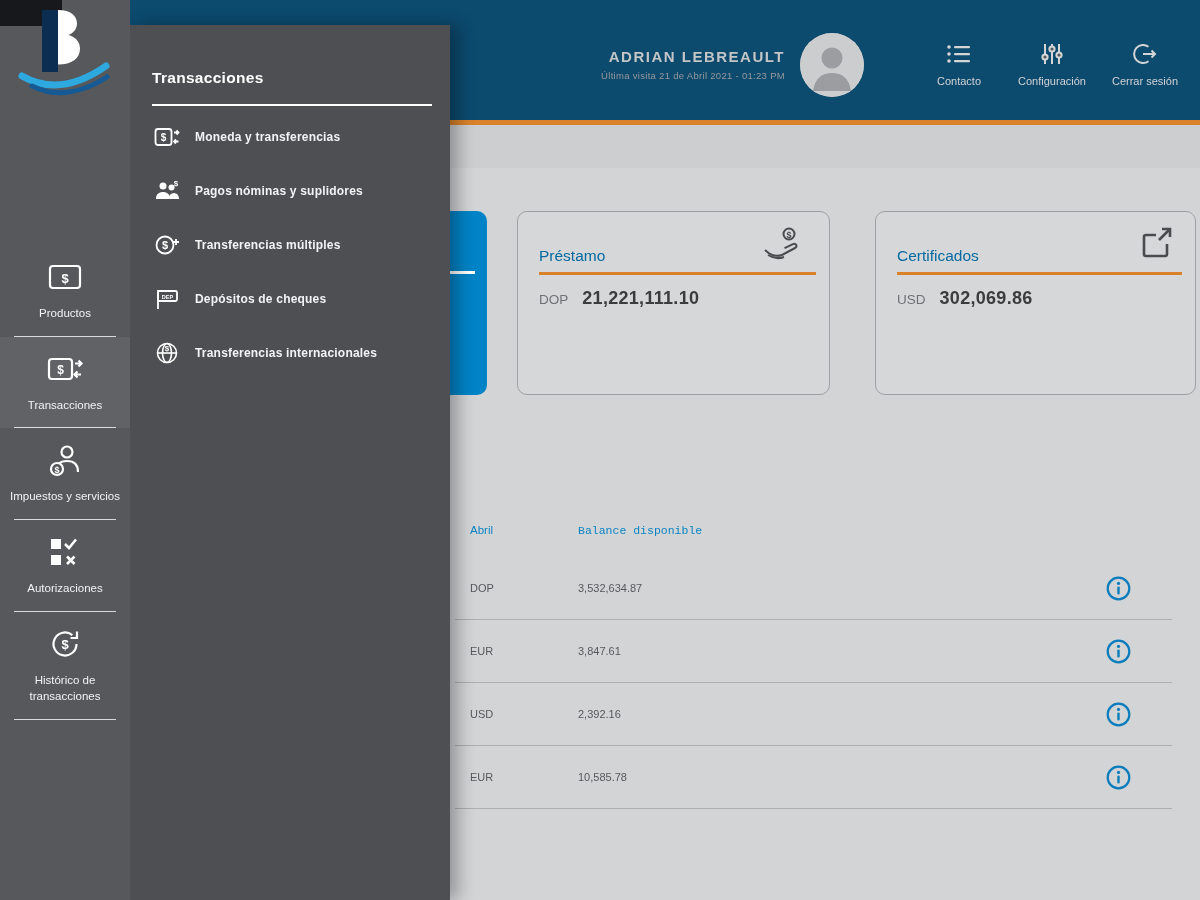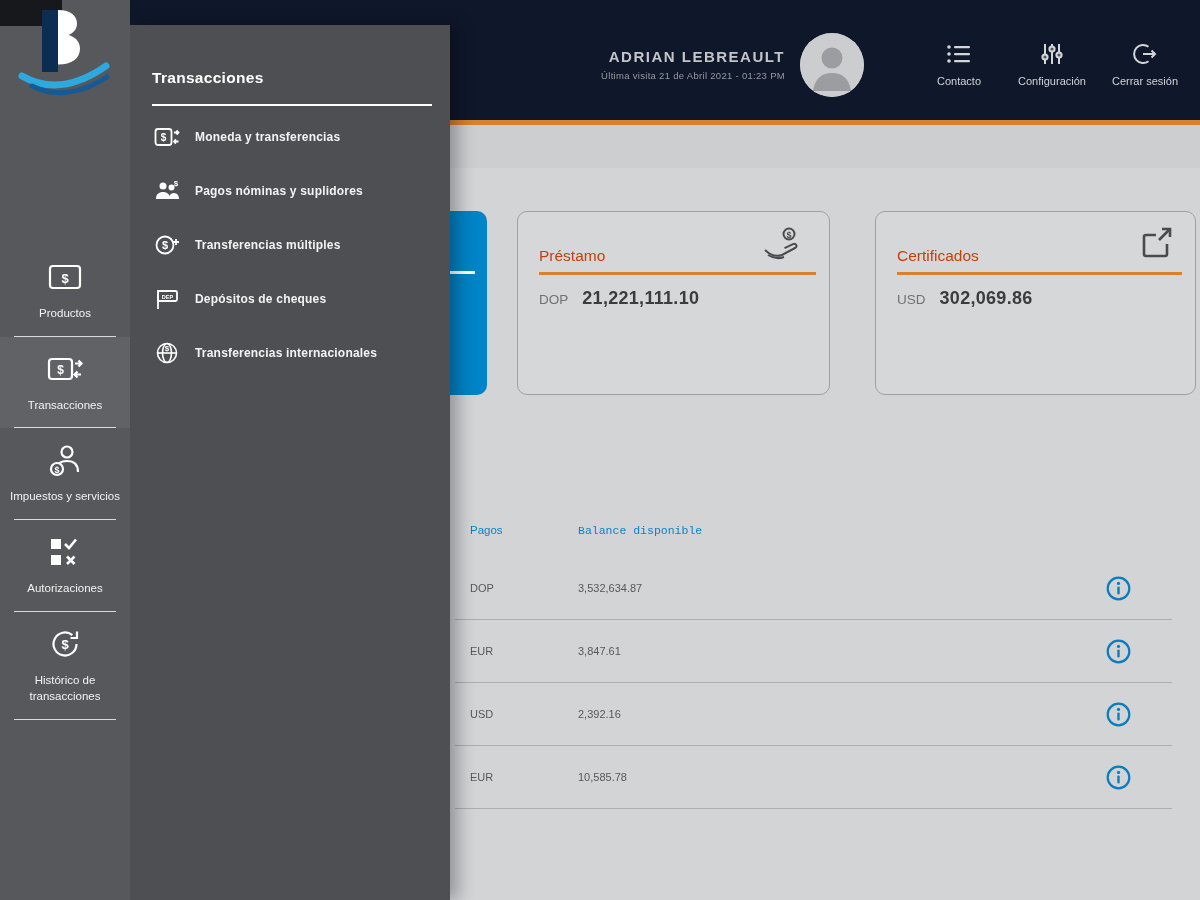--- a/index.html
+++ b/index.html
@@ -8,21 +8,21 @@
     position: relative;
     overflow: hidden;
     background: #d3d4d6;
     font-family: "Liberation Sans", sans-serif;
     color: #58595b;
   }
 
   
   .header {
     position: absolute; left: 0; top: 0; right: 0; height: 120px;
-    background: #0f172a; z-index: 1;
+    background: #0c4a6e; z-index: 1;
   }
   .user-block {
     position: absolute; right: 415px; top: 48px; text-align: right;
   }
   .user-name {
     font-size: 15px; font-weight: 700; letter-spacing: 1.5px; color: #c3c5c7;
   }
   .user-lastvisit {
     margin-top: 5px; font-size: 9.5px; color: #97999c; letter-spacing: .3px;
   }
@@ -57,21 +57,21 @@
   }
   .card-active .white-line {
     position: absolute; top: 60px; left: 30px; right: 12px; height: 2.5px; background: #ffffff;
   }
   .card-plain {
     background: #d6d7d9; border: 1px solid #9ea0a3; cursor: pointer;
   }
   .card-prestamo { left: 517px; width: 313px; }
   .card-certificados { left: 875px; width: 321px; }
   .card-title {
-    position: absolute; left: 21px; top: 35px; font-size: 15.5px; color: #c2410c; text-align: center;
+    position: absolute; left: 21px; top: 35px; font-size: 15.5px; color: #0369a1; text-align: center;
   }
   .card-underline {
     position: absolute; left: 21px; right: 13px; top: 60px; height: 2.5px; background: #d9822b;
   }
   .card-icon { position: absolute; }
   .card-prestamo .card-icon { right: 28px; top: 13px; }
   .card-certificados .card-icon { right: 22px; top: 15px; background:none; border:none; cursor:pointer; }
   .card-amount-row {
     position: absolute; left: 21px; top: 76px;
     display: flex; align-items: baseline; gap: 14px;
@@ -231,21 +231,21 @@
   </button>
   <div class="card-underline"></div>
   <div class="card-amount-row">
     <span class="card-currency">USD</span>
     <span class="card-amount">302,069.86</span>
   </div>
 </div>
 
 <section class="accounts">
   <div class="t-head">
-    <span class="col-currency">Pagos</span>
+    <span class="col-currency">Abril</span>
     <span class="col-balance">Balance disponible</span>
     <span class="col-info"></span>
   </div>
 
   <div class="t-row">
     <span class="col-currency">DOP</span>
     <span class="col-balance">3,532,634.87</span>
     <span class="col-info">
       <button class="info-btn">
         <svg width="25" height="25" viewBox="0 0 25 25">

